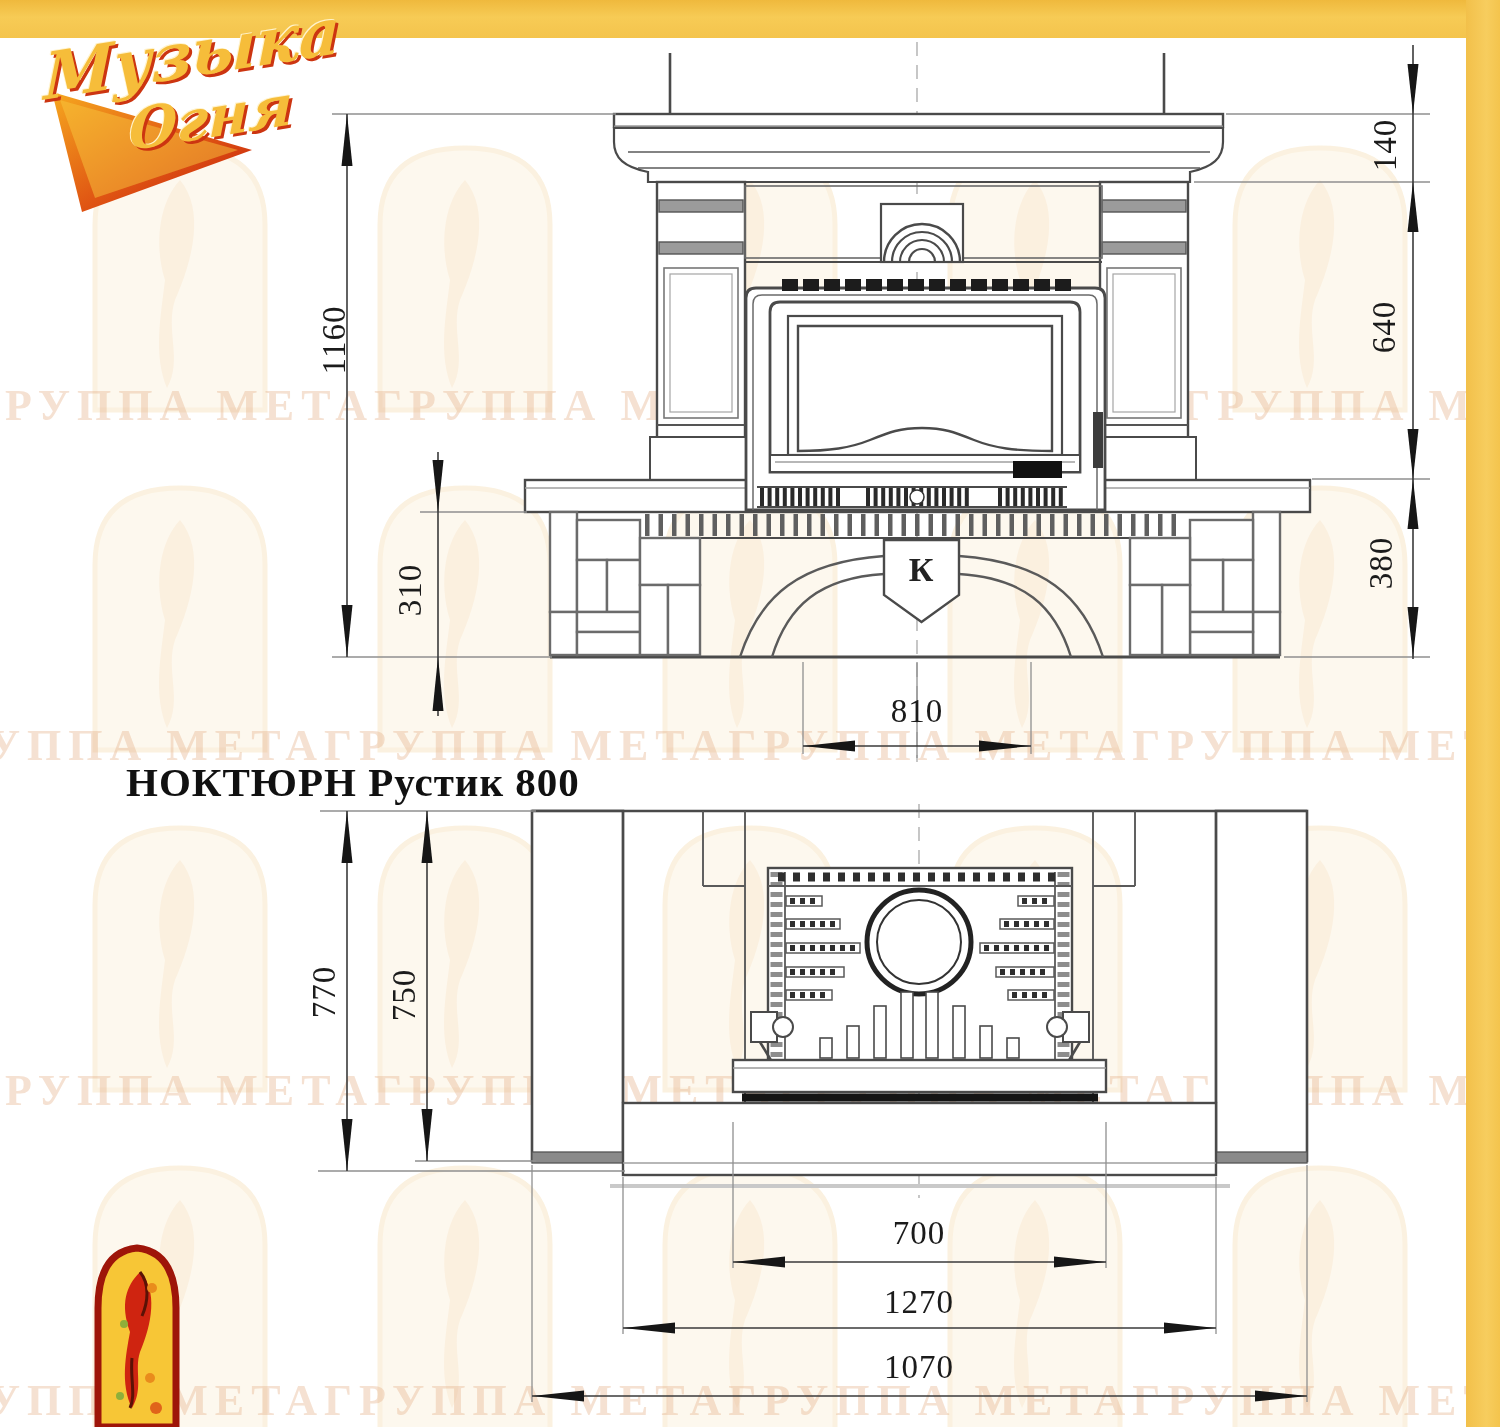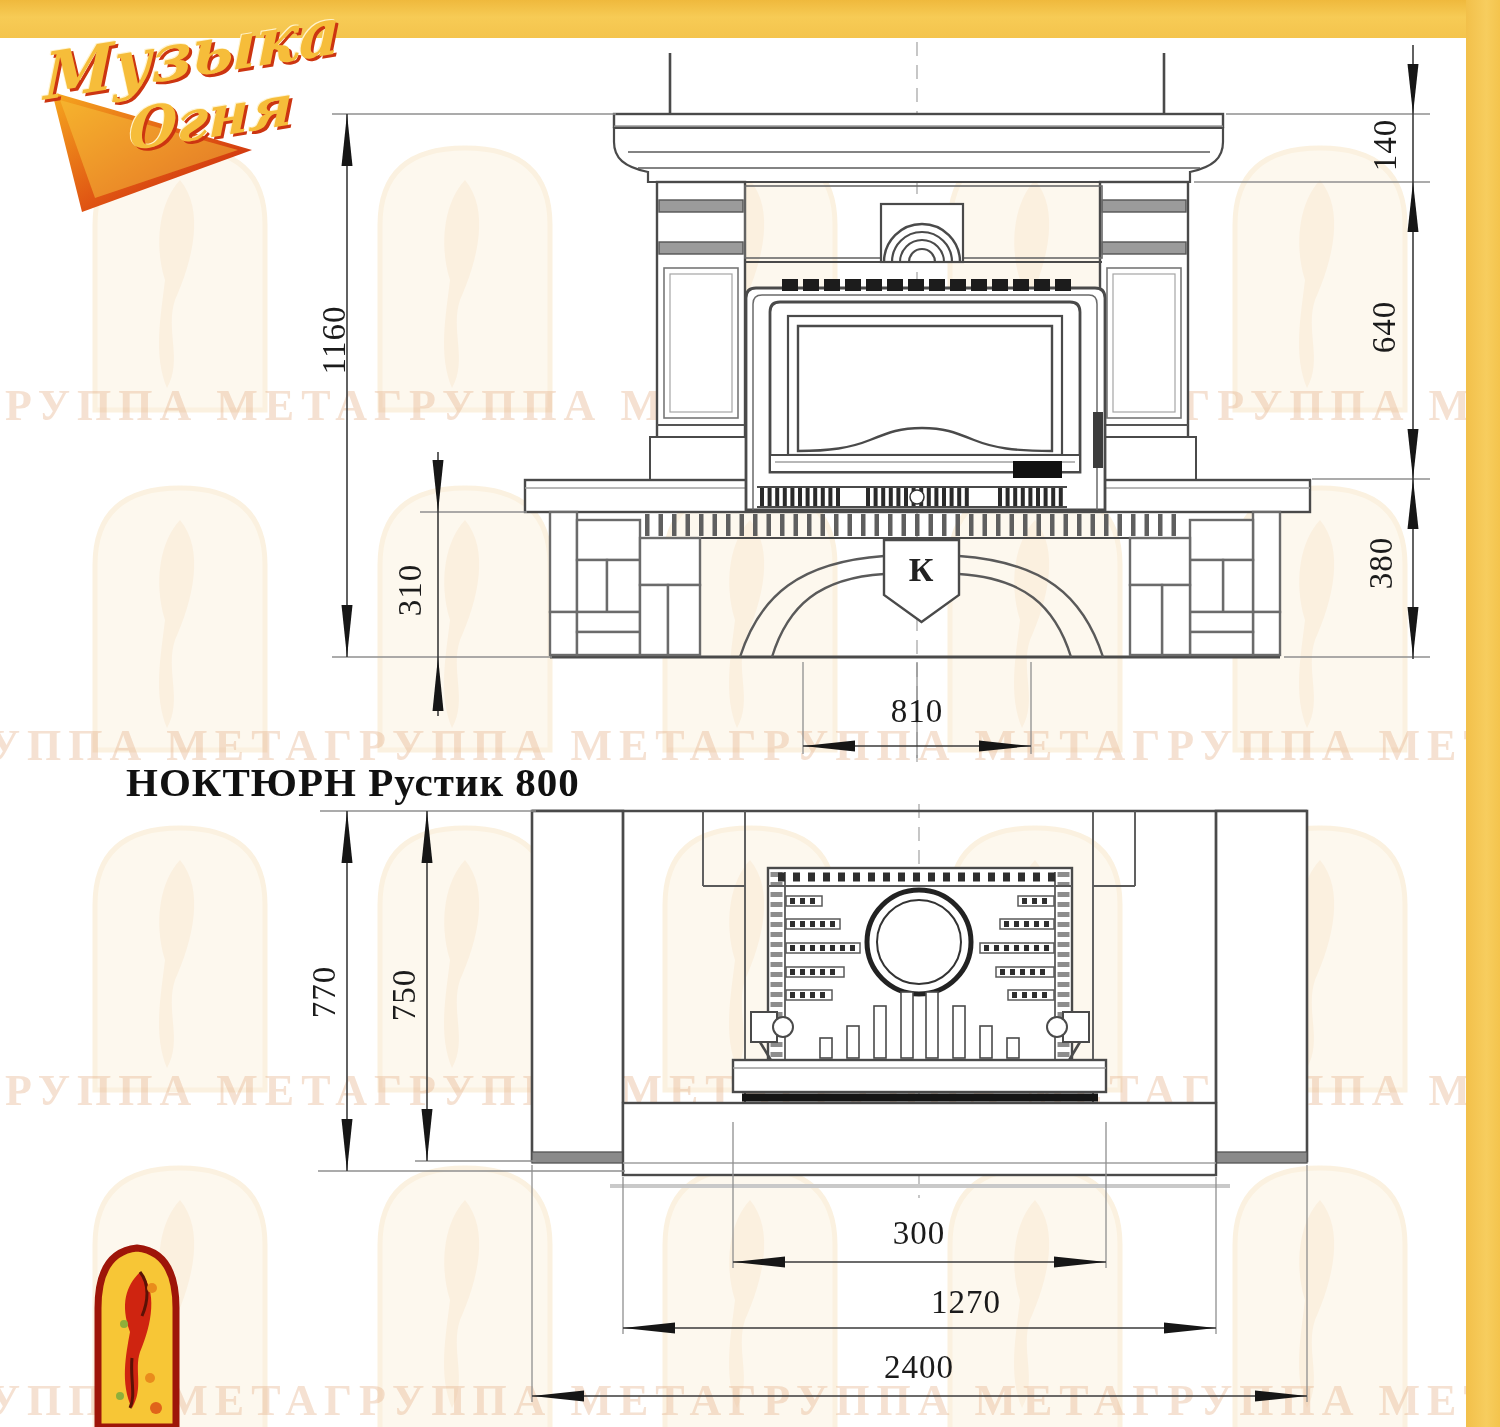--- a/index.html
+++ b/index.html
@@ -326,23 +326,23 @@
 
   <div class="dim-label vert" style="left:334px;top:340px">1160</div>
   <div class="dim-label vert" style="left:410px;top:590px">310</div>
   <div class="dim-label vert" style="left:1385px;top:145px">140</div>
   <div class="dim-label vert" style="left:1384px;top:327px">640</div>
   <div class="dim-label vert" style="left:1381px;top:563px">380</div>
   <div class="dim-label" style="left:917px;top:711px">810</div>
 
   <div class="dim-label vert" style="left:324px;top:992px">770</div>
   <div class="dim-label vert" style="left:404px;top:995px">750</div>
-  <div class="dim-label" style="left:919px;top:1233px">300</div>
-  <div class="dim-label" style="left:966px;top:1302px">1270</div>
-  <div class="dim-label" style="left:919px;top:1367px">2400</div>
+  <div class="dim-label" style="left:919px;top:1233px">700</div>
+  <div class="dim-label" style="left:919px;top:1302px">1270</div>
+  <div class="dim-label" style="left:919px;top:1367px">1070</div>
 
   <div class="page-title">НОКТЮРН Рустик 800</div>
   <div class="emblem-letter" style="left:921px;top:570px">К</div>
 
   <div class="band-top"></div>
   <div class="band-right"></div>
 
   <div style="position:absolute;left:0;top:0;width:300px;height:240px;">
     <svg width="300" height="240">
       <defs>

